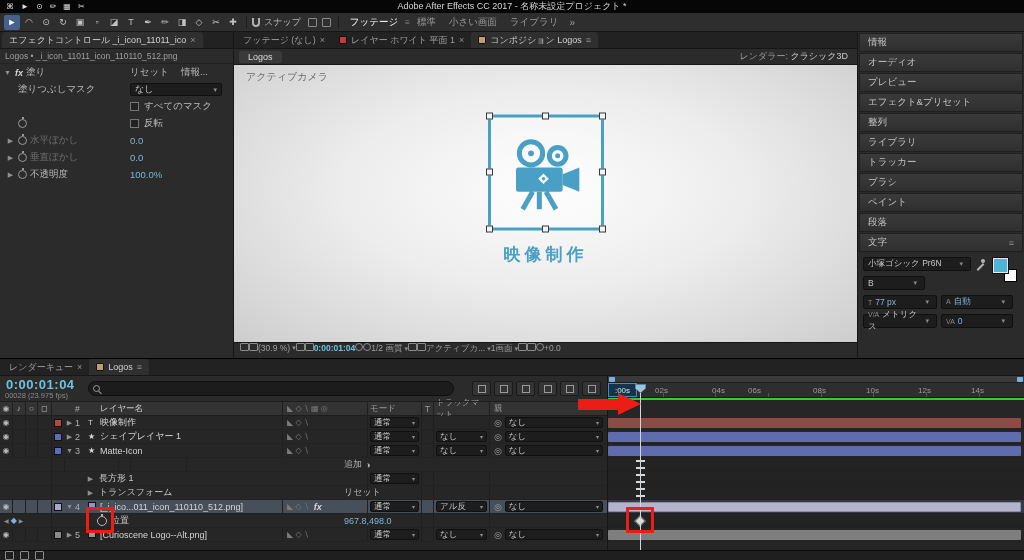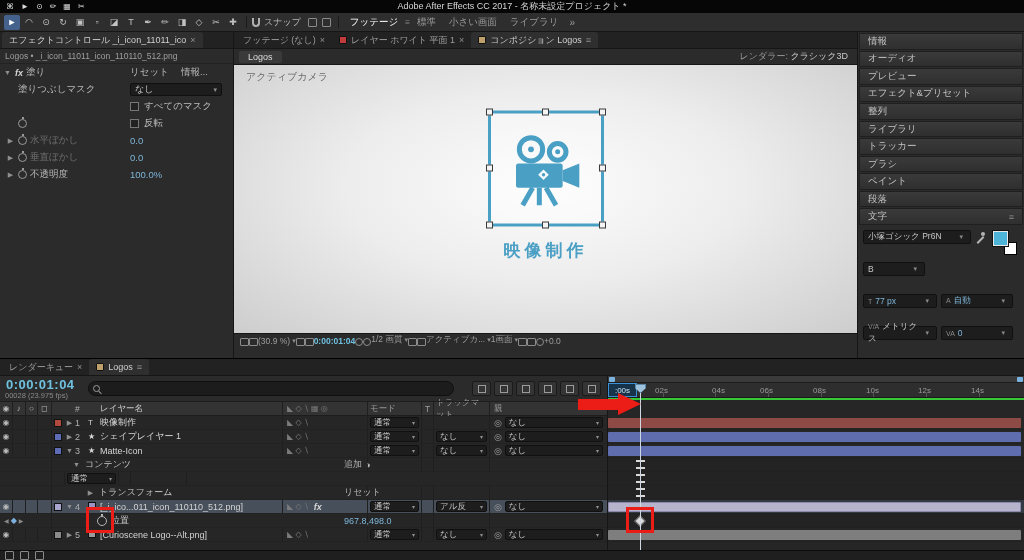--- a/index.html
+++ b/index.html
@@ -71,33 +71,33 @@
 .comp-sub{height:16px;background:#2b2b2b;border-bottom:1px solid #161616;display:flex;align-items:center;padding:0 5px;gap:6px}
 .vtab{background:#3a3a3a;border-radius:2px;padding:1px 9px;font-size:9px;color:#dcdcdc}
 .renderer{margin-left:auto;font-size:9px;color:#9a9a9a;padding-right:4px}
 .renderer .rv{color:#c9c9c9}
 .viewport{flex:1;position:relative;background:radial-gradient(ellipse at 50% 45%,#fcfcfc 0%,#ededed 45%,#cdcdcd 100%)}
 .cam-label{position:absolute;top:5px;left:12px;color:#6b6b6b;font-size:10px}
 .logo{position:absolute;left:50%;top:45%;transform:translate(-50%,-50%);display:flex;flex-direction:column;align-items:center;gap:12px}
 .logo-frame{position:relative;width:116px;height:116px;border:3px solid #4a9fc4;display:flex;align-items:center;justify-content:center;background:rgba(255,255,255,.35)}
 .handle{position:absolute;width:7px;height:7px;background:#f4f4f4;border:1px solid #3a3a3a}
 .caption{color:#4a9fc4;font-weight:bold;font-size:17px;letter-spacing:4px}
-.comp-status{height:16px;background:#2b2b2b;border-top:1px solid #161616;display:flex;align-items:flex-end;gap:0;padding:12px 6px;font-size:8.5px;color:#9f9f9f;overflow:hidden;white-space:nowrap}
+.comp-status{height:16px;background:#2b2b2b;border-top:1px solid #161616;display:flex;align-items:flex-start;gap:0;padding:0 6px;font-size:8.5px;color:#9f9f9f;overflow:hidden;white-space:nowrap}
 .ico{display:inline-block;width:9px;height:8px;border:1px solid #8b8b8b;border-radius:1px;flex:none}
 .ico.round{border-radius:50%;width:8px}
 .cs-dd{display:flex;align-items:center;gap:2px}
 .cs-dd .cv{color:#8f8f8f;font-size:7px}
 .cs-tc{color:#6fc1e0;font-weight:bold}
 
 
 .side{width:167px;background:#2b2b2b;border-left:1px solid #161616;display:flex;flex-direction:column}
 .side-item{height:19px;margin:1px 1px 0;background:linear-gradient(#3a3a3a,#2f2f2f);border:1px solid #1f1f1f;display:flex;align-items:center;padding:0 8px;font-size:9.5px;color:#c3c3c3}
 .side-item .pmenu{margin-left:auto}
 .charpanel{flex:1;padding:5px 5px 0;position:relative}
-.cp-row{display:flex;gap:4px;margin-bottom:18px;align-items:center}
+.cp-row{display:flex;gap:4px;margin-bottom:5px;align-items:center}
 .cp-dd{background:#1d1d1d;border:1px solid #101010;border-radius:2px;height:14px;display:flex;align-items:center;justify-content:space-between;padding:0 4px;font-size:8.5px;color:#c6c6c6}
 .cp-ic{color:#8a8a8a;font-size:7px;margin-right:3px}
 .swatch-stack{position:absolute;top:6px;right:7px;width:24px;height:24px}
 .swb{position:absolute;right:0;bottom:0;width:13px;height:13px;background:#fff;border:1px solid #000}
 .swf{position:absolute;left:0;top:0;width:15px;height:15px;border:1px solid #e8e8e8;outline:1px solid #111}
 
 
 .tl{height:202px;display:flex;flex-direction:column;background:#2b2b2b;border-top:1px solid #000}
 .tl-body{flex:1;position:relative}
 .tl-left{position:absolute;left:0;top:0;width:608px;bottom:10px;display:flex;flex-direction:column;border-right:1px solid #161616;background:#2b2b2b}
@@ -652,37 +652,37 @@
               <span class="dd2">
                   <span>なし</span>
                   <span class="cv">▾</span>
                 </span>
             </div>
           </div>
 
           <div class="tl-row">
             <div class="c-av"></div>
             <div class="c-chip"></div>
-            <div class="c-namewide" style="padding-left:8px">
-              <span class="exp">▼</span>
-              <span>コンテンツ</span>
-            </div>
             <div class="rext">
               <span>追加</span>
               <span>◑</span>
             </div>
             <div class="c-mode"></div>
             <div class="c-t"></div>
             <div class="c-matte"></div>
             <div class="c-parent"></div>
           </div>
 
           <div class="tl-row">
             <div class="c-av"></div>
             <div class="c-chip"></div>
+            <div class="c-namewide" style="padding-left:22px">
+              <span class="exp">▶</span>
+              <span>長方形 1</span>
+            </div>
             <div class="c-mode">
                 <span class="dd2">
                   <span>通常</span>
                   <span class="cv">▾</span>
                 </span>
               </div>
             <div class="c-t"></div>
             <div class="c-matte"></div>
             <div class="c-parent"></div>
           </div>
@@ -809,21 +809,21 @@
 
       <div class="tl-right">
         <div class="nav-bar">
           <span class="nav-handle" style="left:1px"></span>
           <span class="nav-handle" style="right:1px"></span>
         </div>
         <div class="ruler">
           <span class="cur-box">:00s</span>
           <span class="tick-label" style="left:47px">02s</span>
           <span class="tick-label" style="left:104px">04s</span>
-          <span class="tick-label" style="left:152px">06s</span>
+          <span class="tick-label" style="left:140px">06s</span>
           <span class="tick-label" style="left:205px">08s</span>
           <span class="tick-label" style="left:258px">10s</span>
           <span class="tick-label" style="left:310px">12s</span>
           <span class="tick-label" style="left:363px">14s</span>
           <span class="tick" style="left:55px"></span>
             <span class="tick" style="left:107px"></span>
           <span class="tick" style="left:160px"></span>
             <span class="tick" style="left:213px"></span>
           <span class="tick" style="left:265px"></span>
             <span class="tick" style="left:318px"></span>

